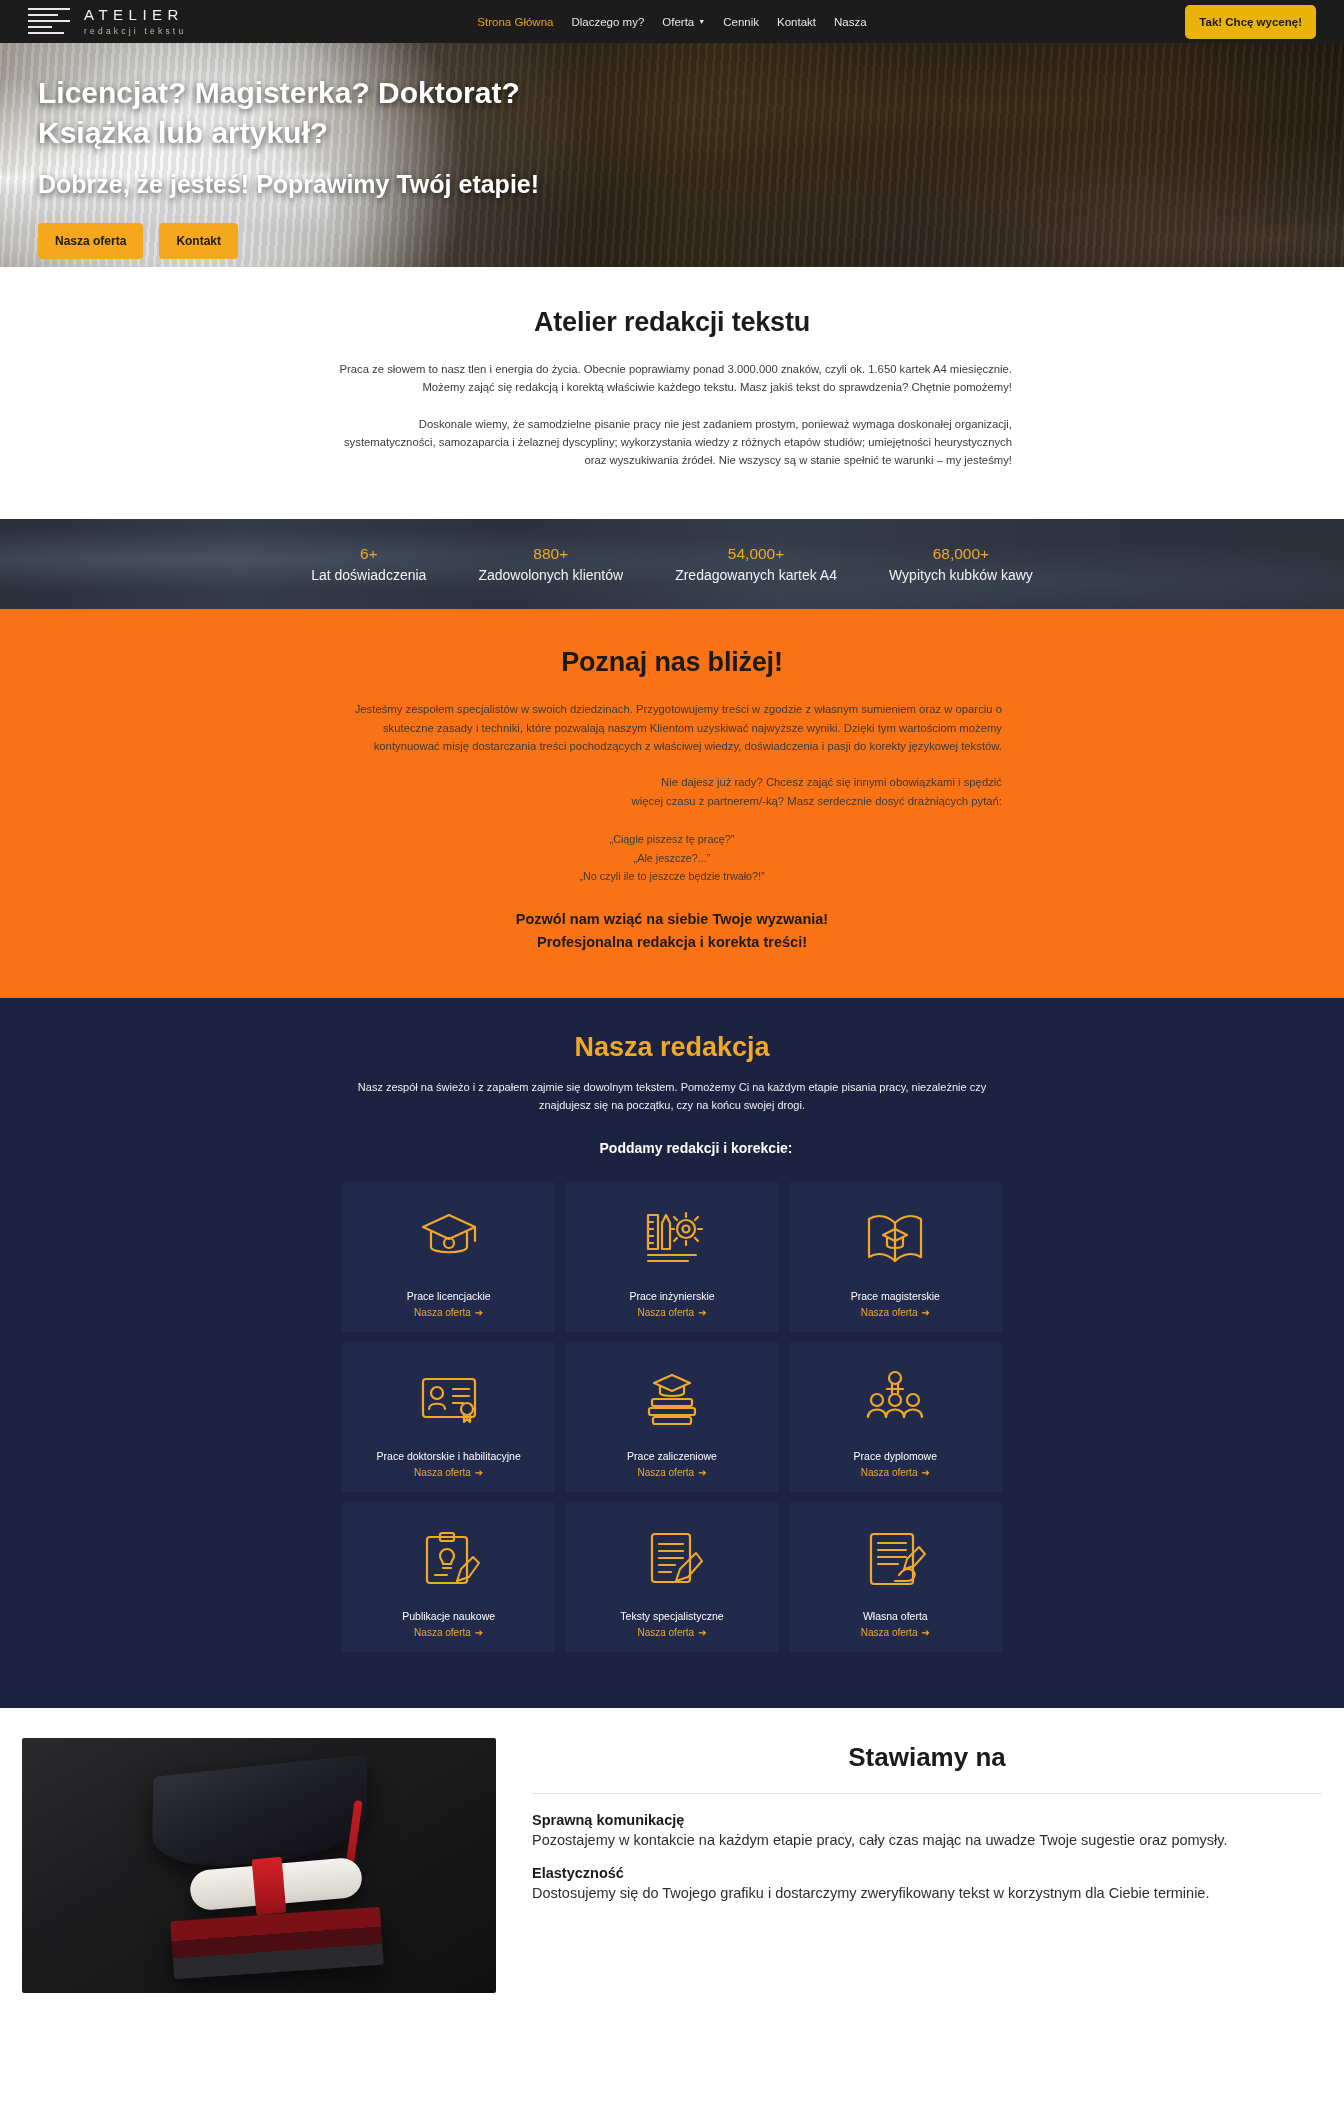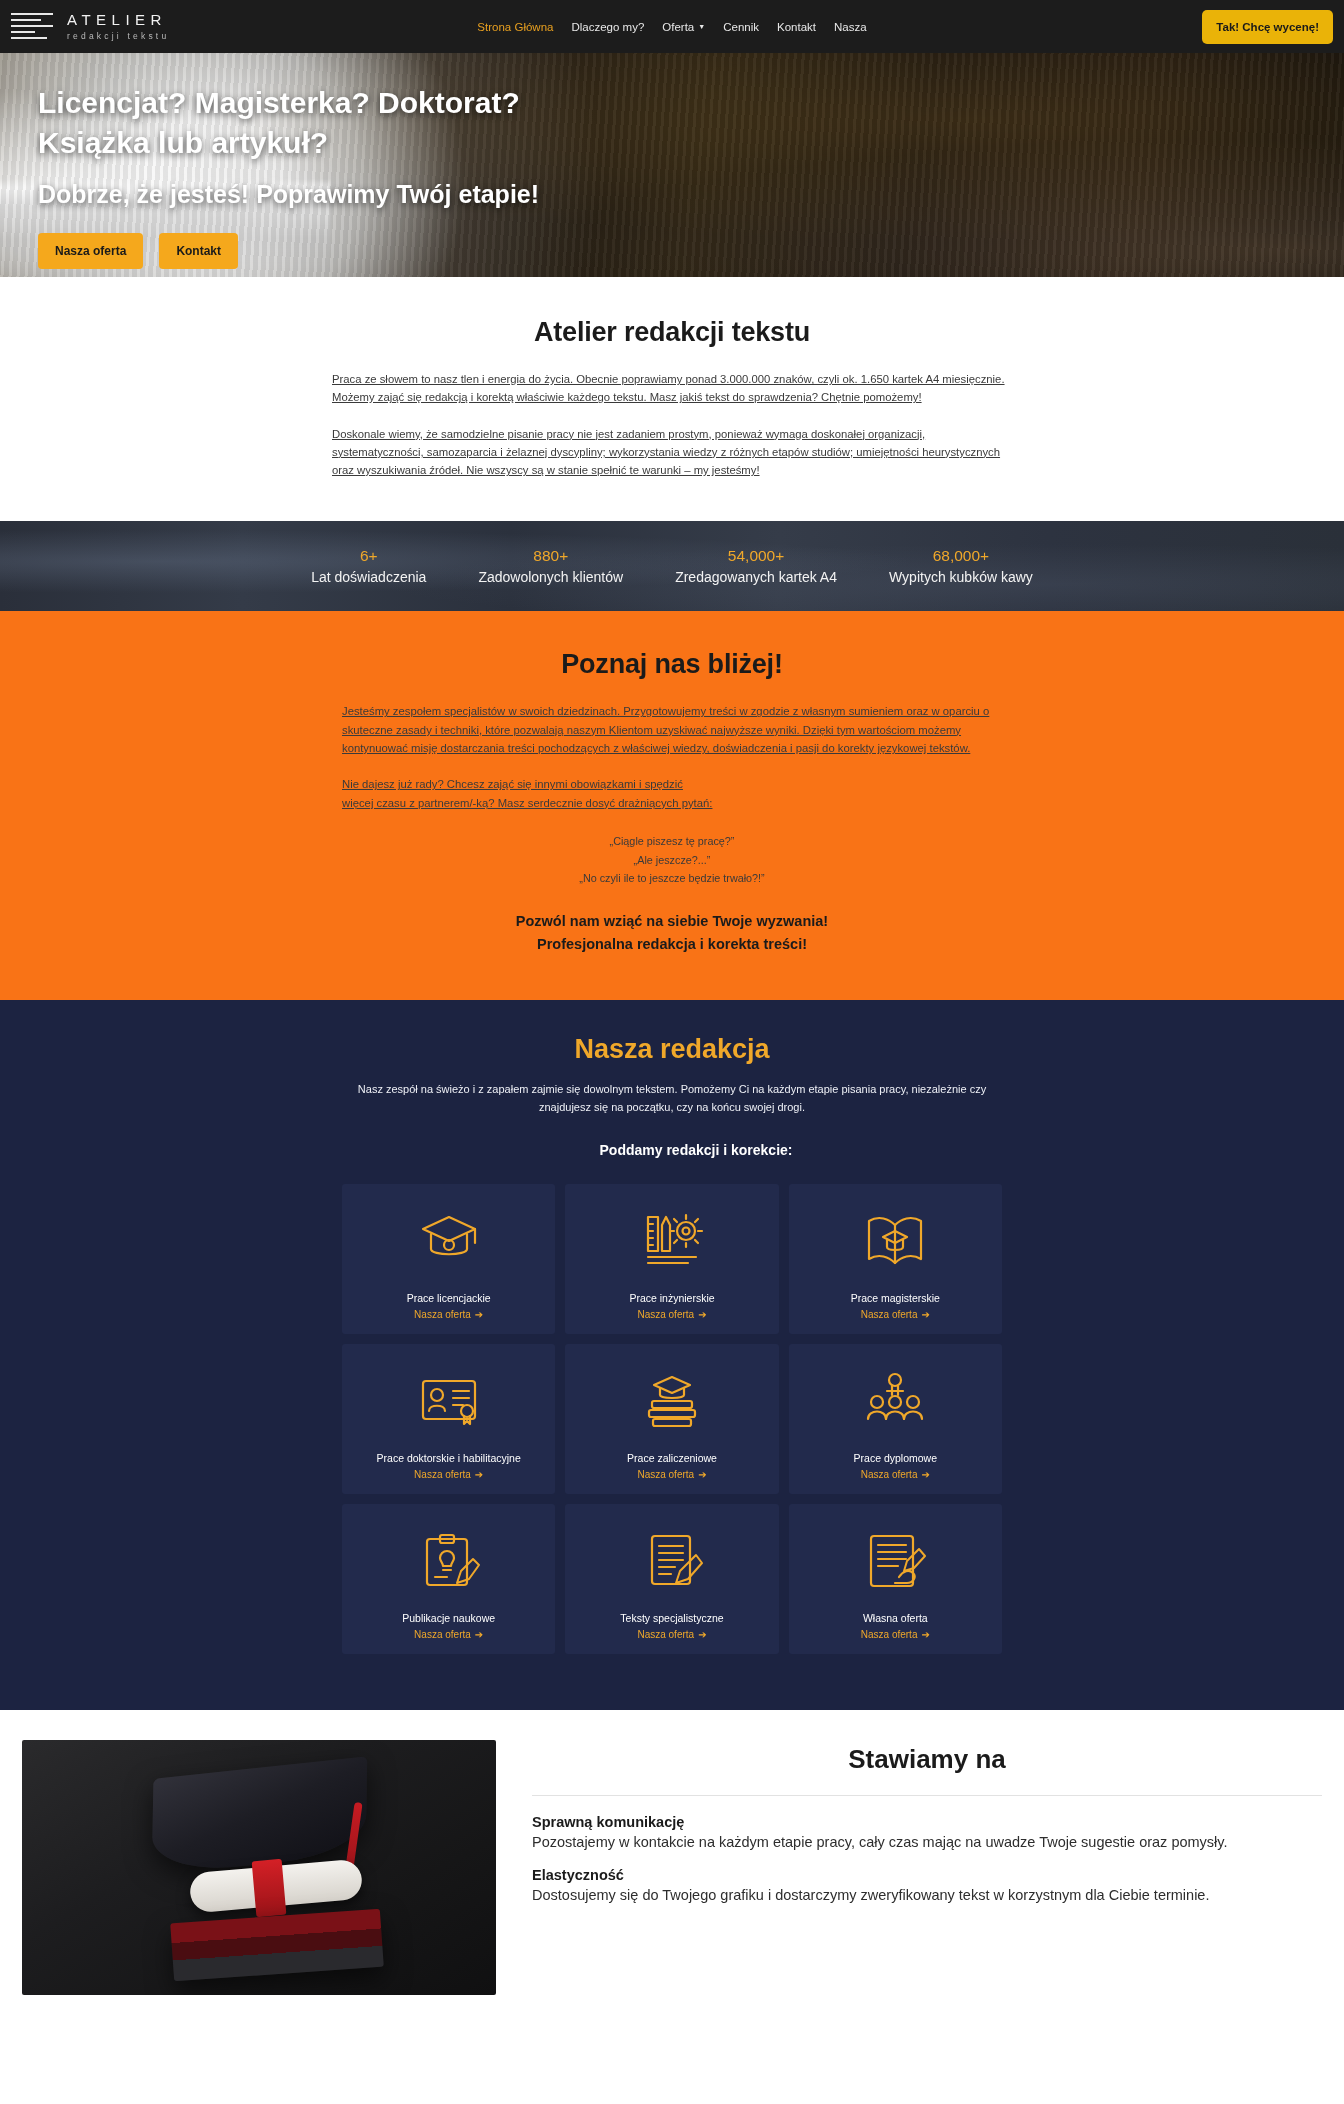--- a/index.html
+++ b/index.html
@@ -6,22 +6,22 @@
   html,body { width:1344px; }
   body {
     font-family:"Liberation Sans", sans-serif;
     background:#ffffff;
     color:#222;
     -webkit-font-smoothing:antialiased;
   }
 
   
   .site-header{
-    height:53px; background:#1c1c1c; display:flex; align-items:center;
-    padding:0 11px; position:relative;
+    height:43px; background:#1c1c1c; display:flex; align-items:center;
+    padding:0 28px; position:relative;
   }
   .brand{ display:flex; align-items:center; gap:14px; }
   .brand-mark{ width:42px; height:34px; position:relative; }
   .brand-mark i{
     position:absolute; left:0; height:2px; background:#e9e9e9; display:block;
   }
   .brand-mark i:nth-child(1){ top:3px;  width:42px; }
   .brand-mark i:nth-child(2){ top:9px;  width:30px; }
   .brand-mark i:nth-child(3){ top:15px; width:42px; }
   .brand-mark i:nth-child(4){ top:21px; width:24px; }
@@ -88,22 +88,22 @@
     border:none; border-radius:4px; padding:11px 17px; cursor:pointer;
   }
 
   
   .section-white{ background:#fff; padding:40px 0 34px; }
   .h-section{
     text-align:center; font-size:27px; font-weight:700; color:#1b1b1b;
     letter-spacing:-.2px;
   }
   .para{
-    width:680px; margin:8px auto; text-align:left; font-size:11.3px;
-    line-height:1.62; color:#3a3a3a;text-decoration:underline;
+    width:680px; margin:16px auto; text-align:right; font-size:11.3px;
+    line-height:1.62; color:#3a3a3a;
   }
   .para + .para{ margin-top:18px; }
   .intro-paras{ margin-top:22px; }
 
   
   .stats{
     height:90px; display:flex; align-items:center; justify-content:center;
     gap:0; position:relative; overflow:hidden;
     background:linear-gradient(90deg,#2a2f3a 0%, #343b48 18%, #2b313d 38%, #353c49 58%, #2d3340 78%, #2a3039 100%);
   }

